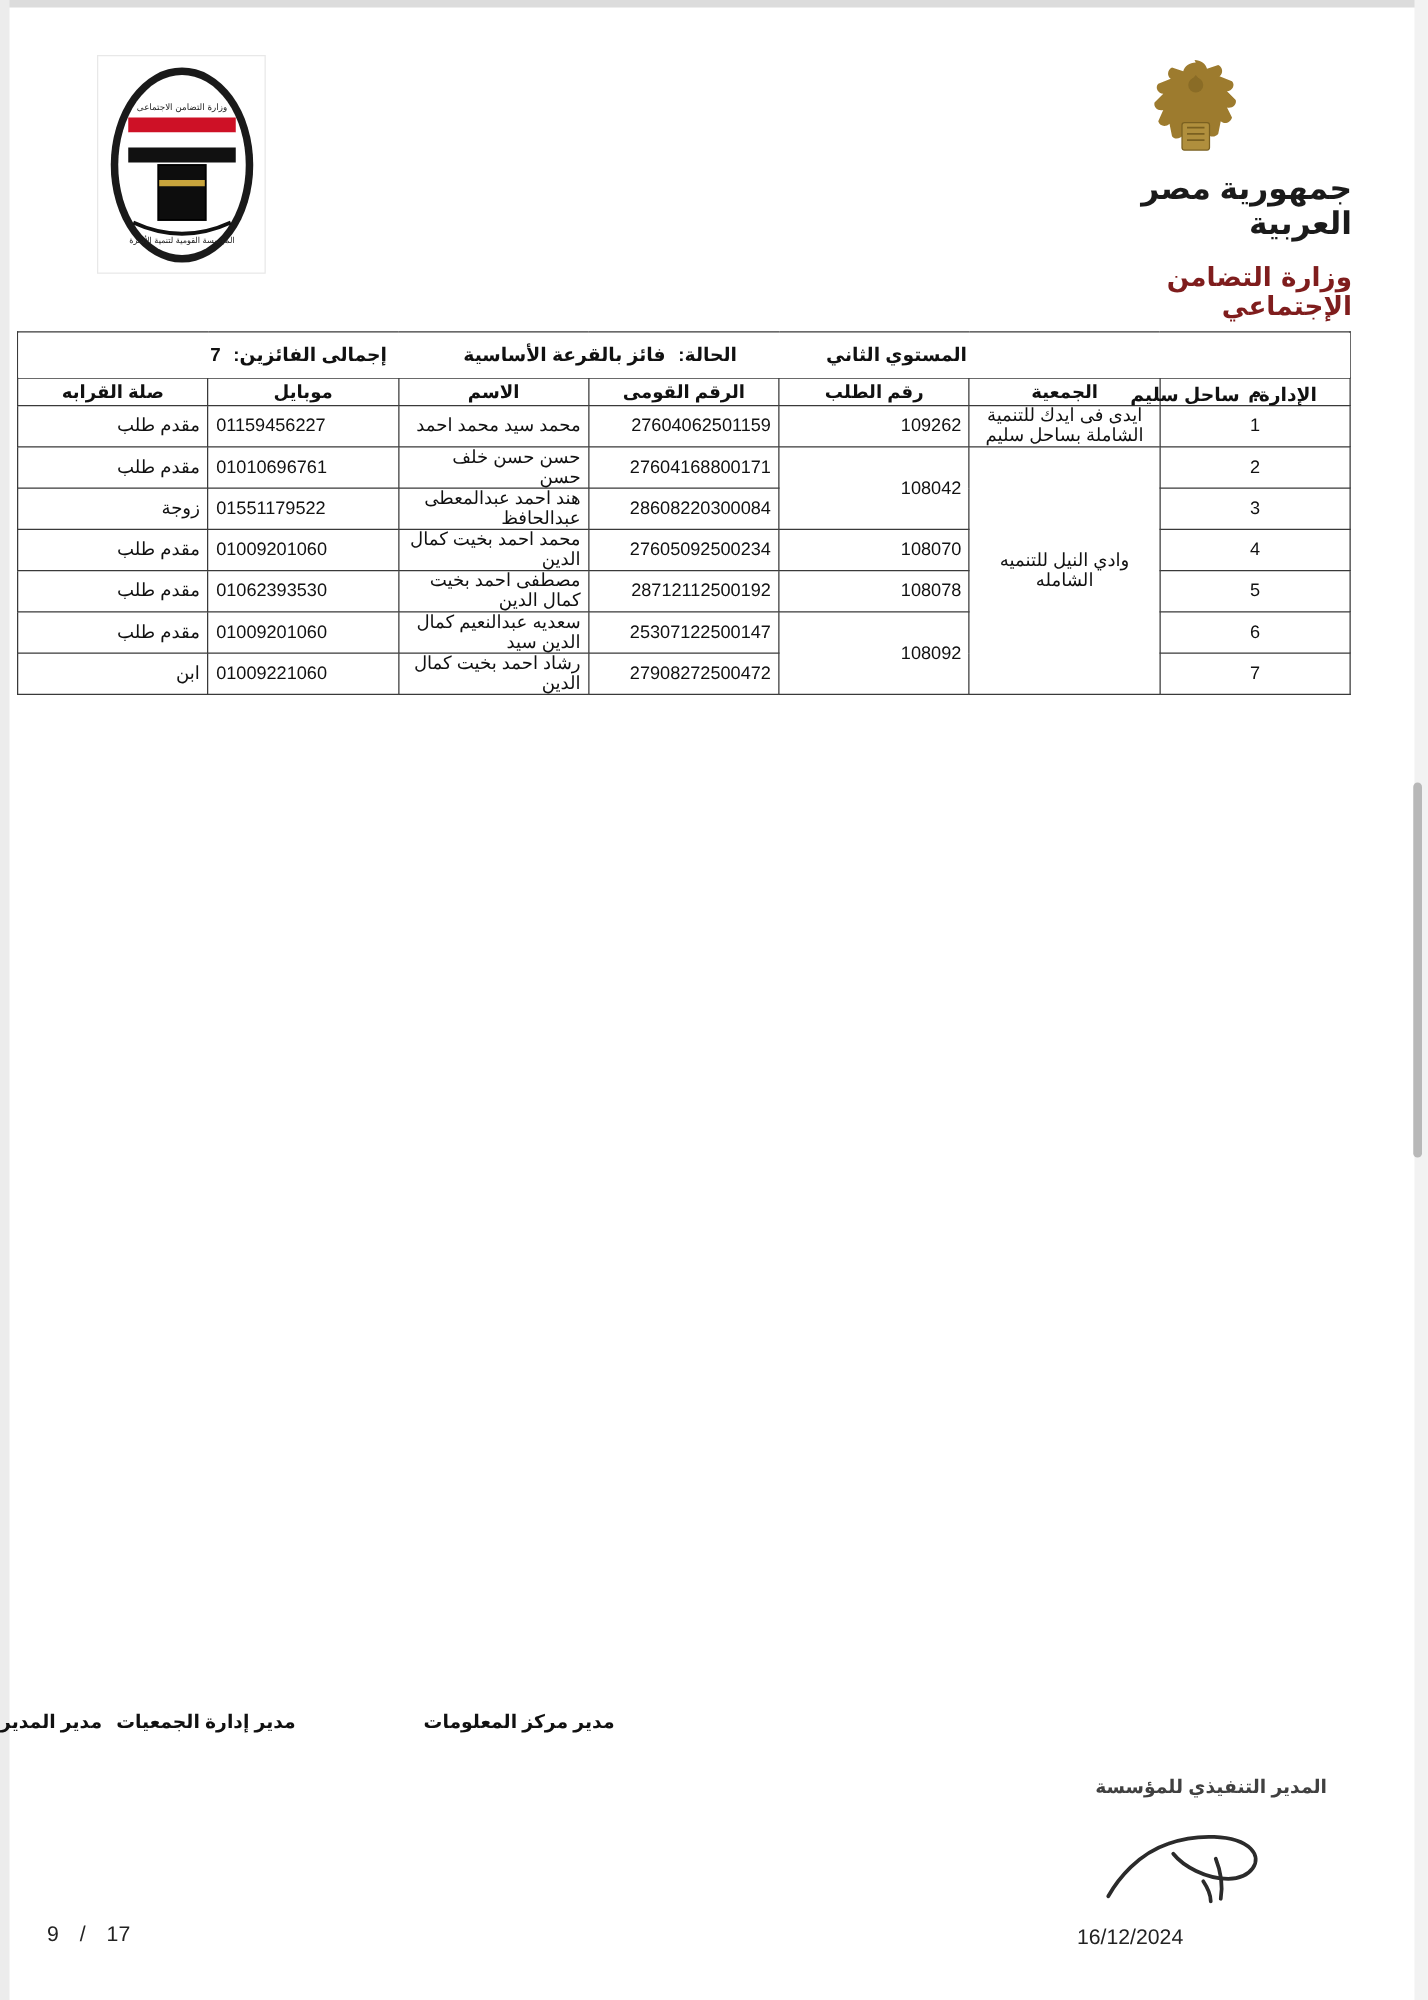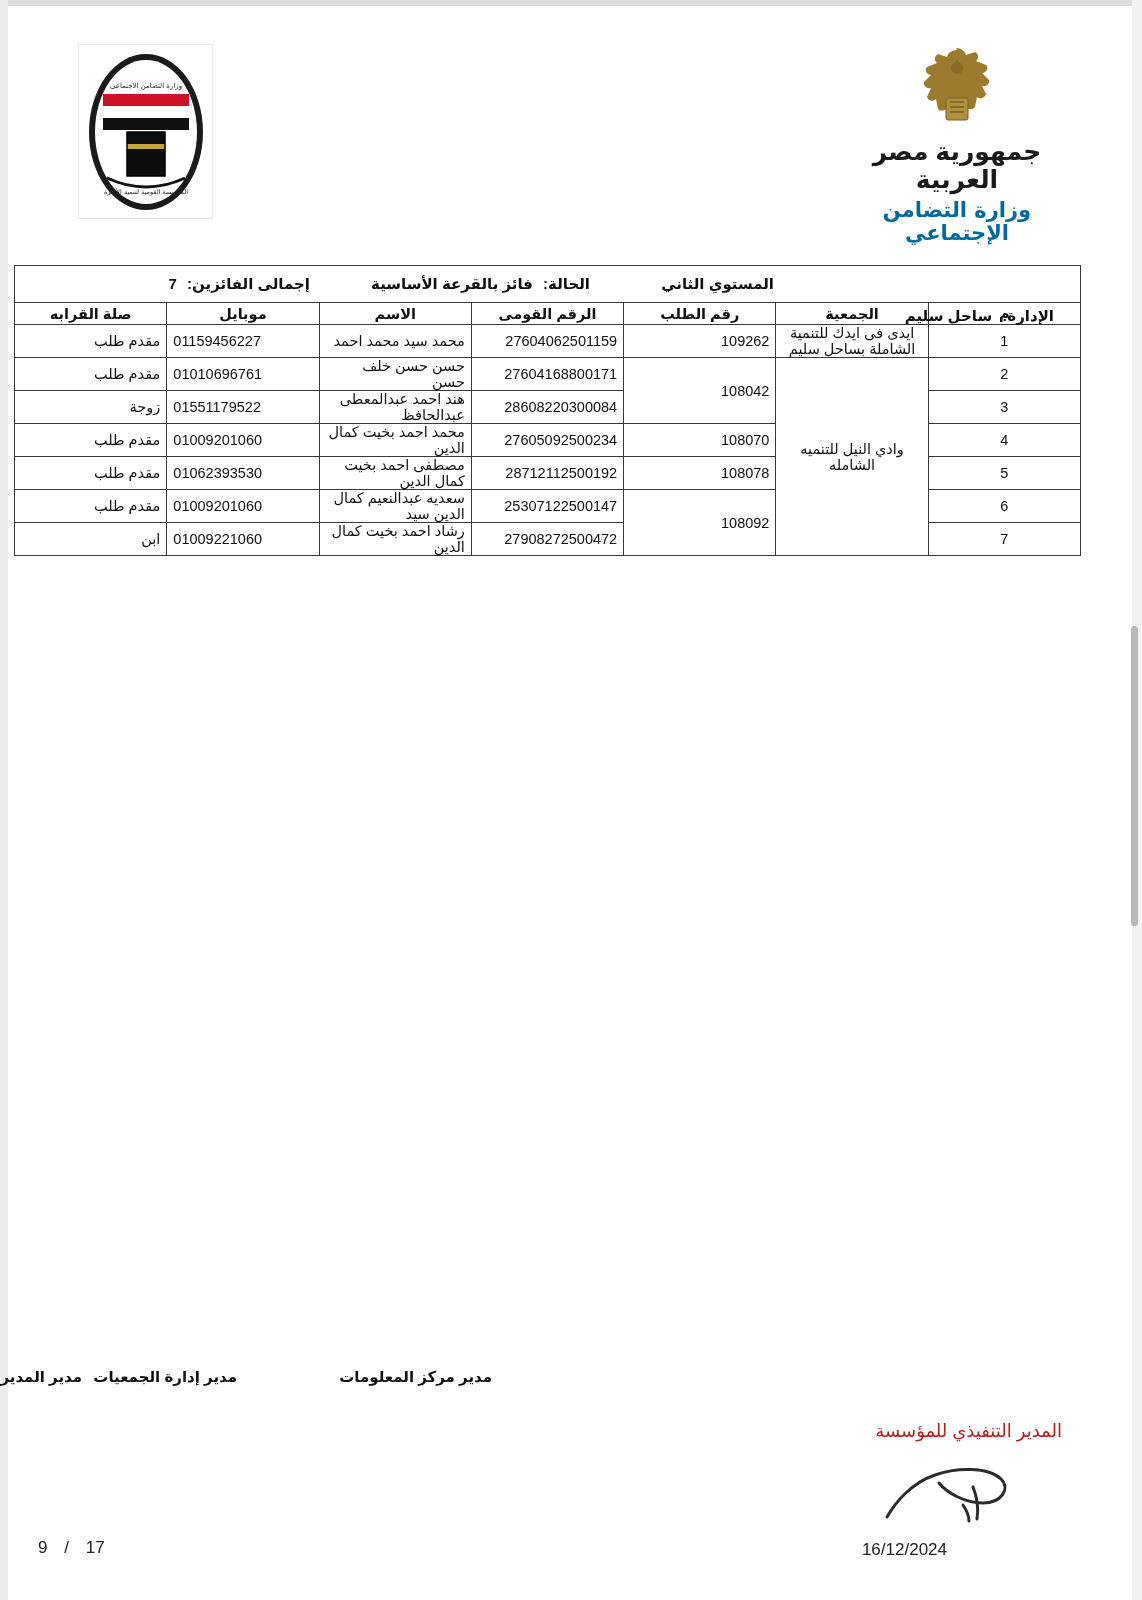--- a/index.html
+++ b/index.html
@@ -61,30 +61,30 @@
   }
   .title-dir {
     font-size: 19.5px; font-weight: bold; color: #111; margin-top: 7px;
   }
   .title-total {
     font-size: 17px; font-weight: bold; color: #111; margin-top: 9px;
   }
 
   .logo-right {
     position: absolute; right: 60px; top: 10px;
-    width: 250px; height: 180px; text-align: center; direction: rtl;
+    width: 250px; height: 180px; direction: rtl;
   }
   .eagle { width: 74px; height: 86px; margin: 0 auto; display:block; }
   .gov-name {
     font-size: 25px; font-weight: bold; color: #1b1b1b;
     margin-top: 6px; line-height: 1.1;
   }
   .gov-ministry {
-    font-size: 21px; font-weight: bold; color: #0369a1;
-    margin-top: 6px; line-height: 1.1;
+    font-size: 21px; font-weight: bold; color: #7f1d1d;
+    margin-top: 18px; line-height: 1.1;
     font-family: "DejaVu Sans", sans-serif;
   }
 
   
   .table-wrap { position: absolute; top: 265px; left: 14px; width: 1067px; }
   table.result {
     width: 1067px;
     border-collapse: collapse;
     direction: rtl;
     table-layout: fixed;
@@ -145,21 +145,21 @@
   .sig-item {
     position: absolute; top: 0;
     font-size: 15px; font-weight: bold; color: #111; white-space: nowrap;
   }
   .sig-1 { right: 650px; }   
   .sig-2 { right: 905px; }   
   .sig-3 { right: 1060px; }  
 
   .exec-label {
     position: absolute; top: 1420px; right: 80px;
-    font-size: 18px; font-weight: normal; color: #b91c1c; direction: rtl;
+    font-size: 15px; font-weight: bold; color: #404040; direction: rtl;
   }
   .signature-mark {
     position: absolute; top: 1445px; right: 115px;
     width: 150px; height: 85px;
   }
   .page-num {
     position: absolute; top: 1538px; left: 38px;
     font-size: 17px; color: #222; direction: ltr;
     font-family: "Liberation Sans", sans-serif;
   }

